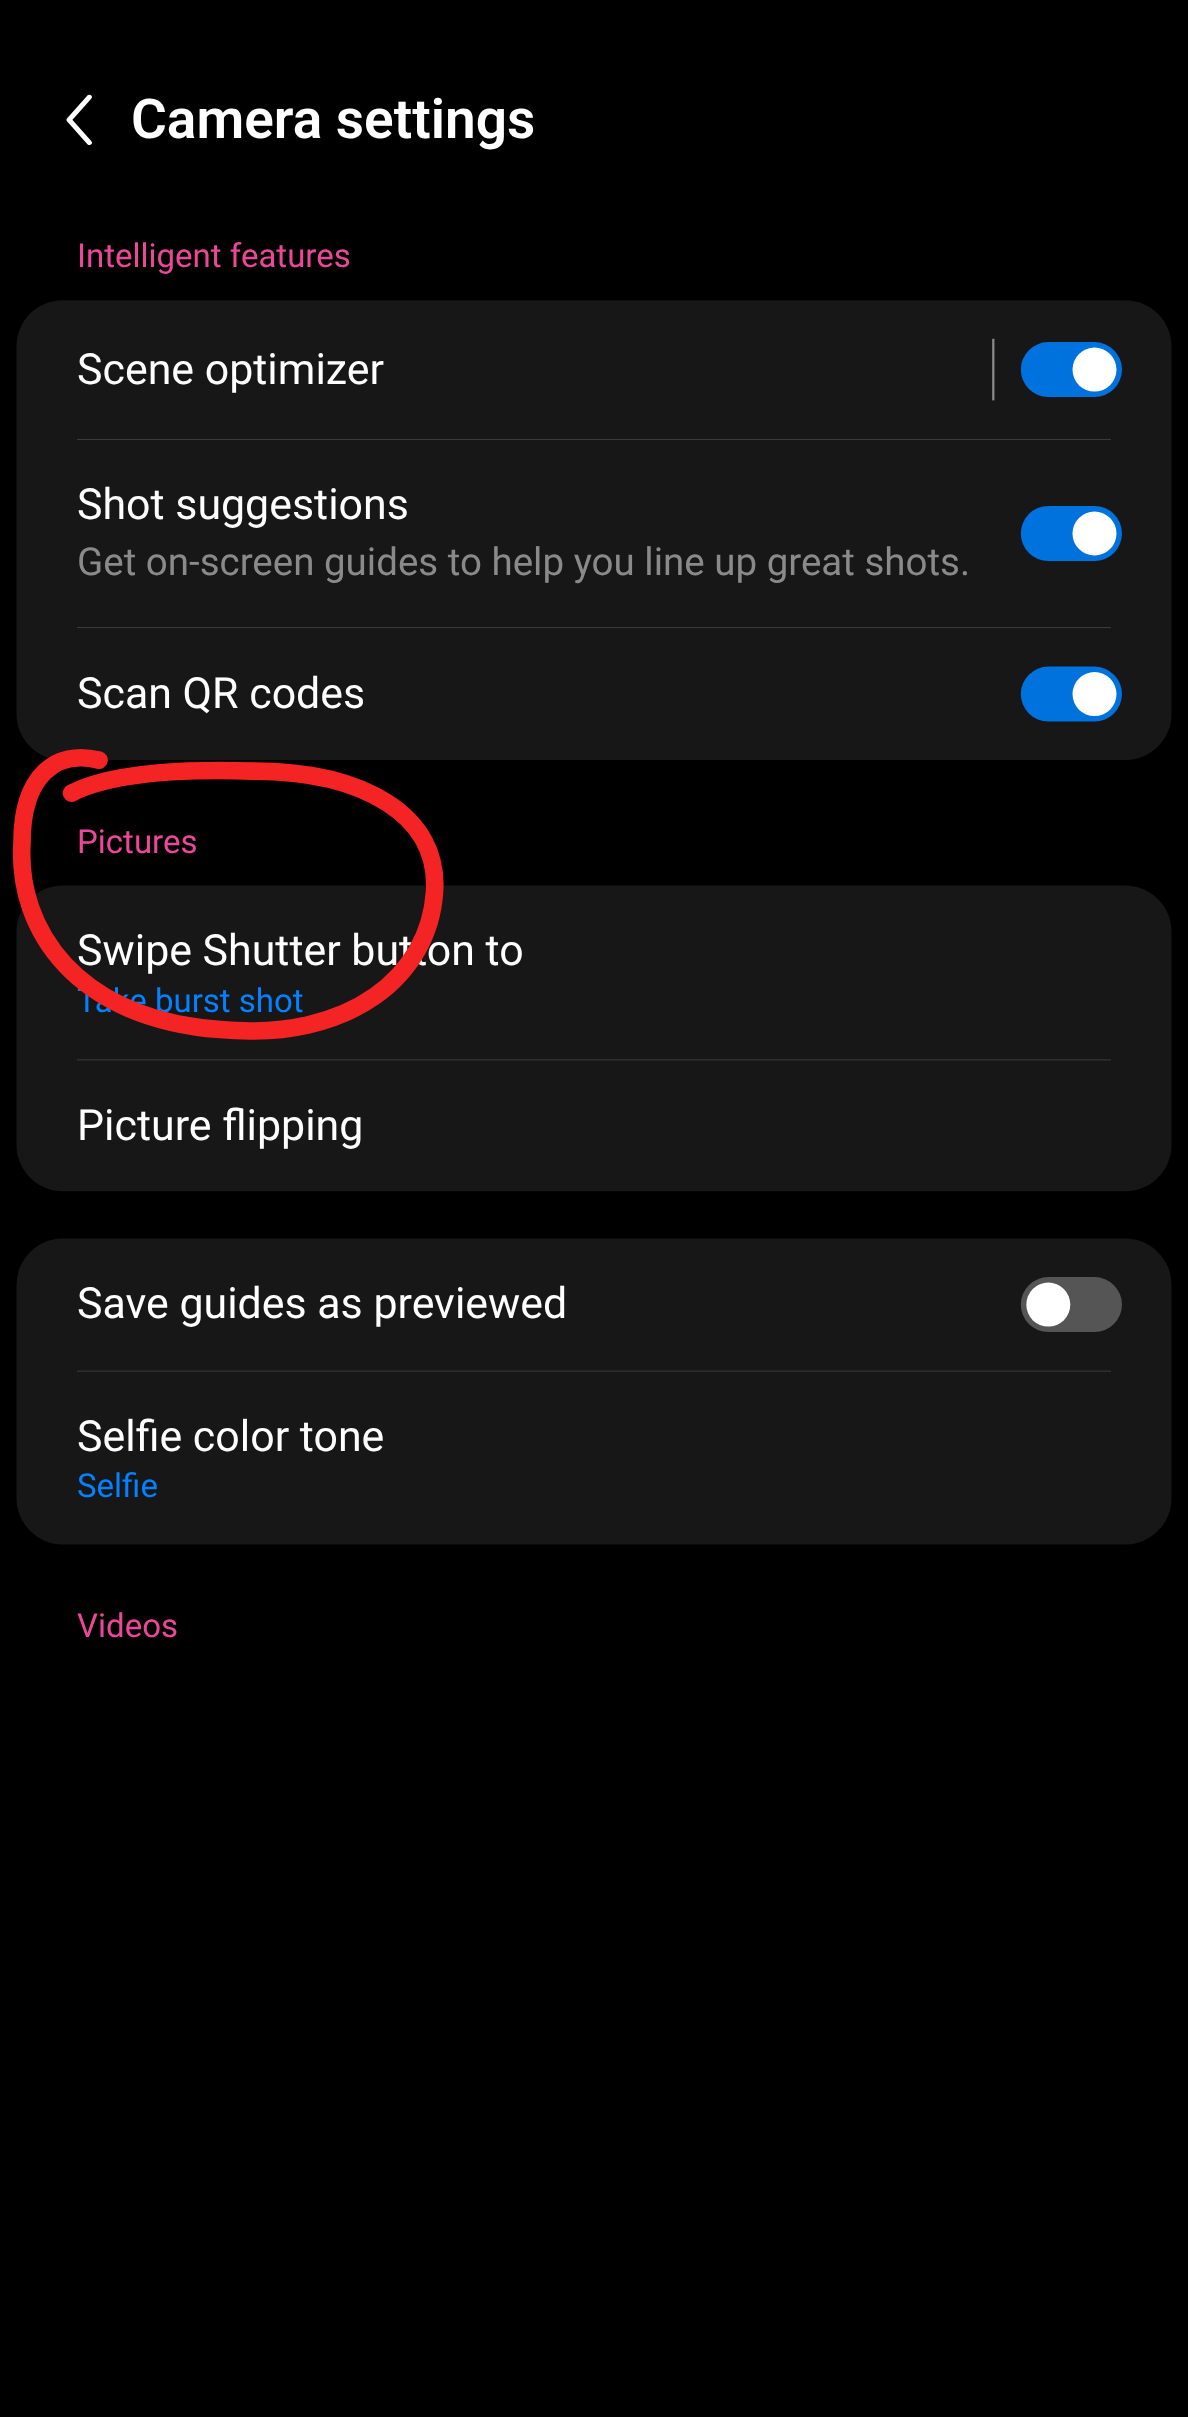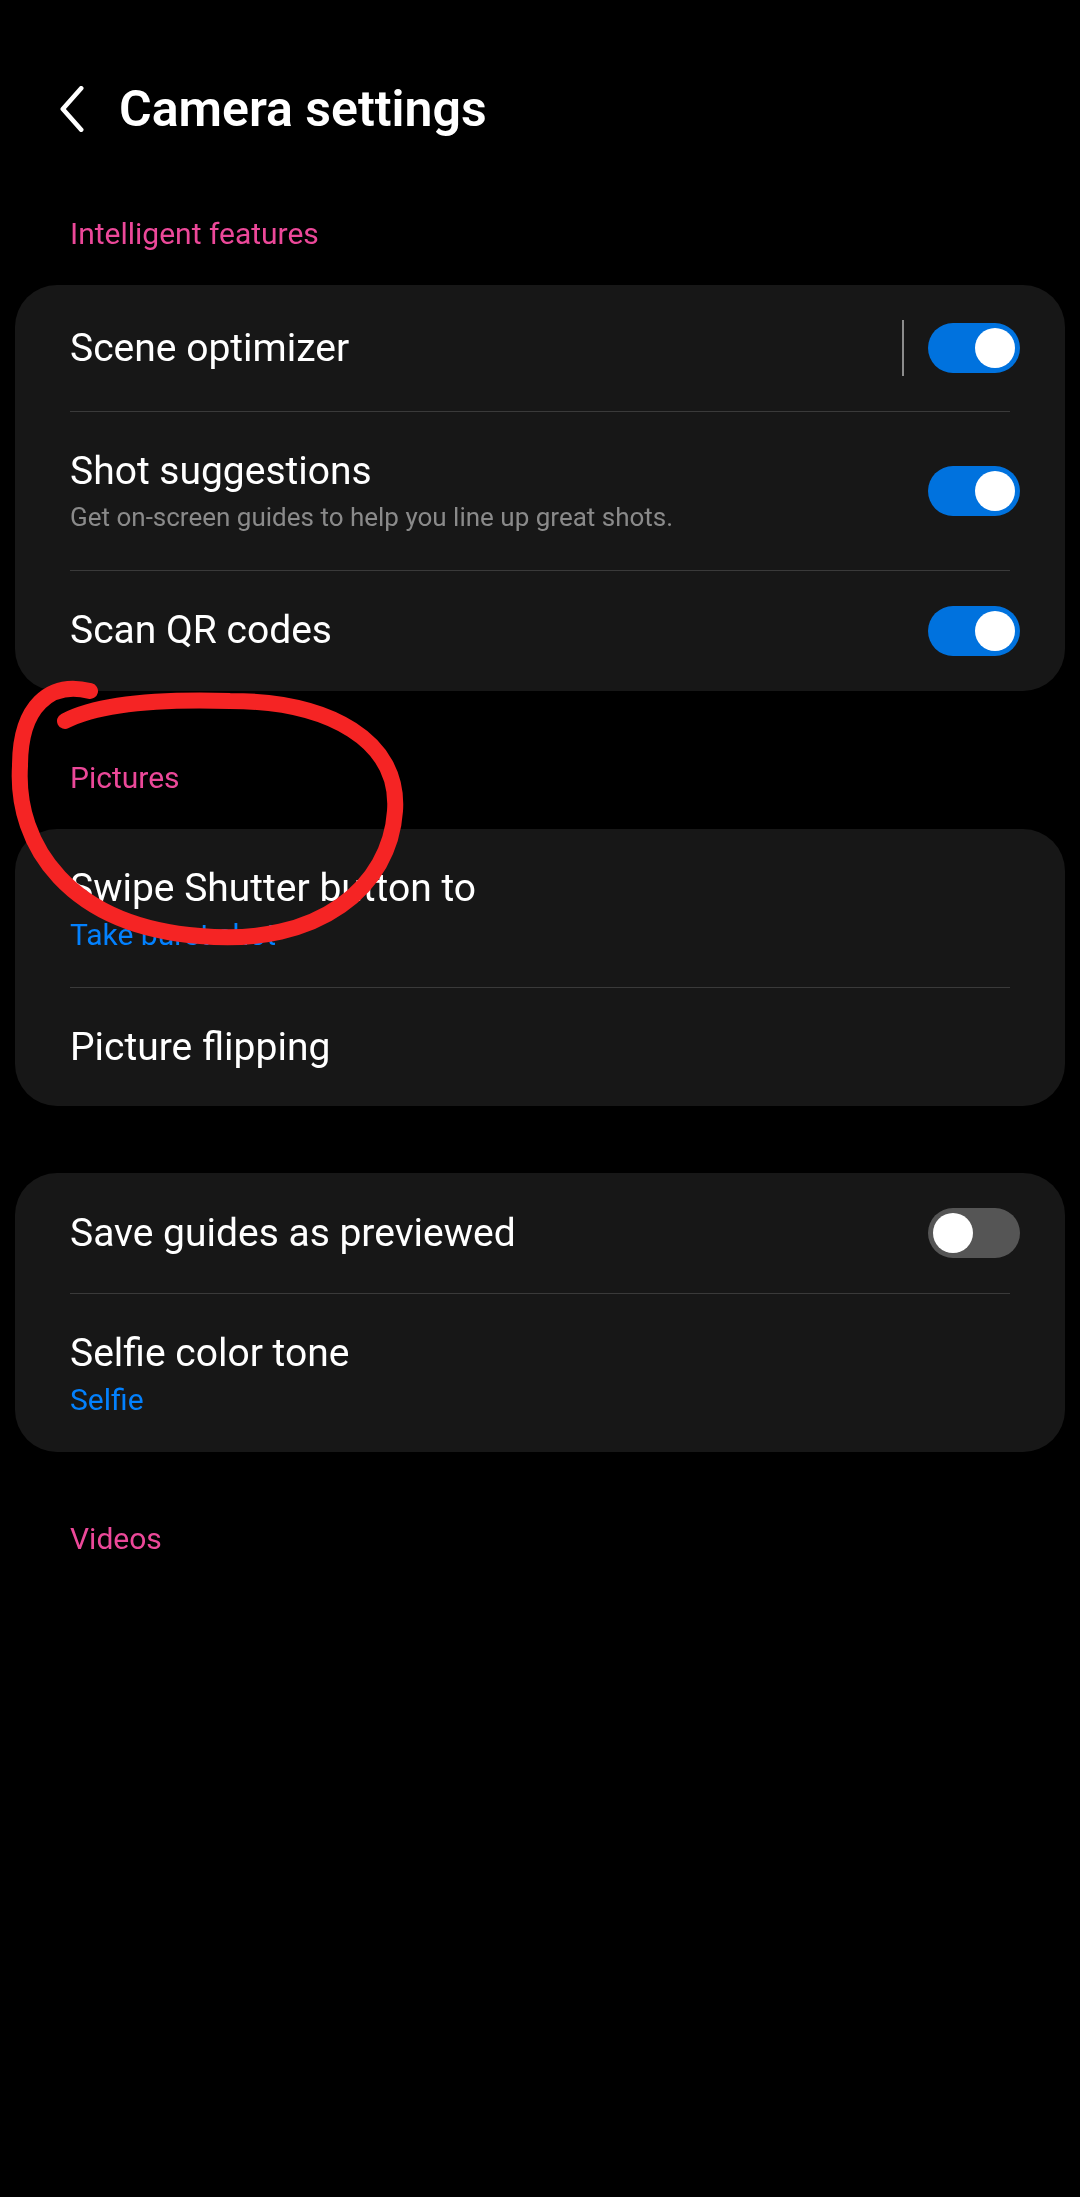--- a/index.html
+++ b/index.html
@@ -34,42 +34,42 @@
     }
     .section-header {
       font-size: 30px;
       color: #ec4899;
       padding: 18px 70px 18px 70px;
       font-weight: 400;
     }
     .section-card {
       background: #171717;
       border-radius: 42px;
-      margin: 16px 15px;
+      margin: 4px 15px;
       overflow: hidden;
     }
     .row {
       display: flex;
       align-items: center;
       padding: 35px 45px 35px 55px;
       position: relative;
       min-height: 115px;
     }
     .row-content {
       flex: 1;
       padding-right: 20px;
     }
     .row-title {
       font-size: 39px;
       color: #ffffff;
       line-height: 1.25;
       font-weight: 400;
     }
     .row-desc {
-      font-size: 26px;
+      font-size: 35px;
       color: #8a8a8a;
       line-height: 1.35;
       margin-top: 4px;
       font-weight: 400;
     }
     .row-value {
       font-size: 30px;
       color: #0381fe;
       margin-top: 4px;
       font-weight: 400;

